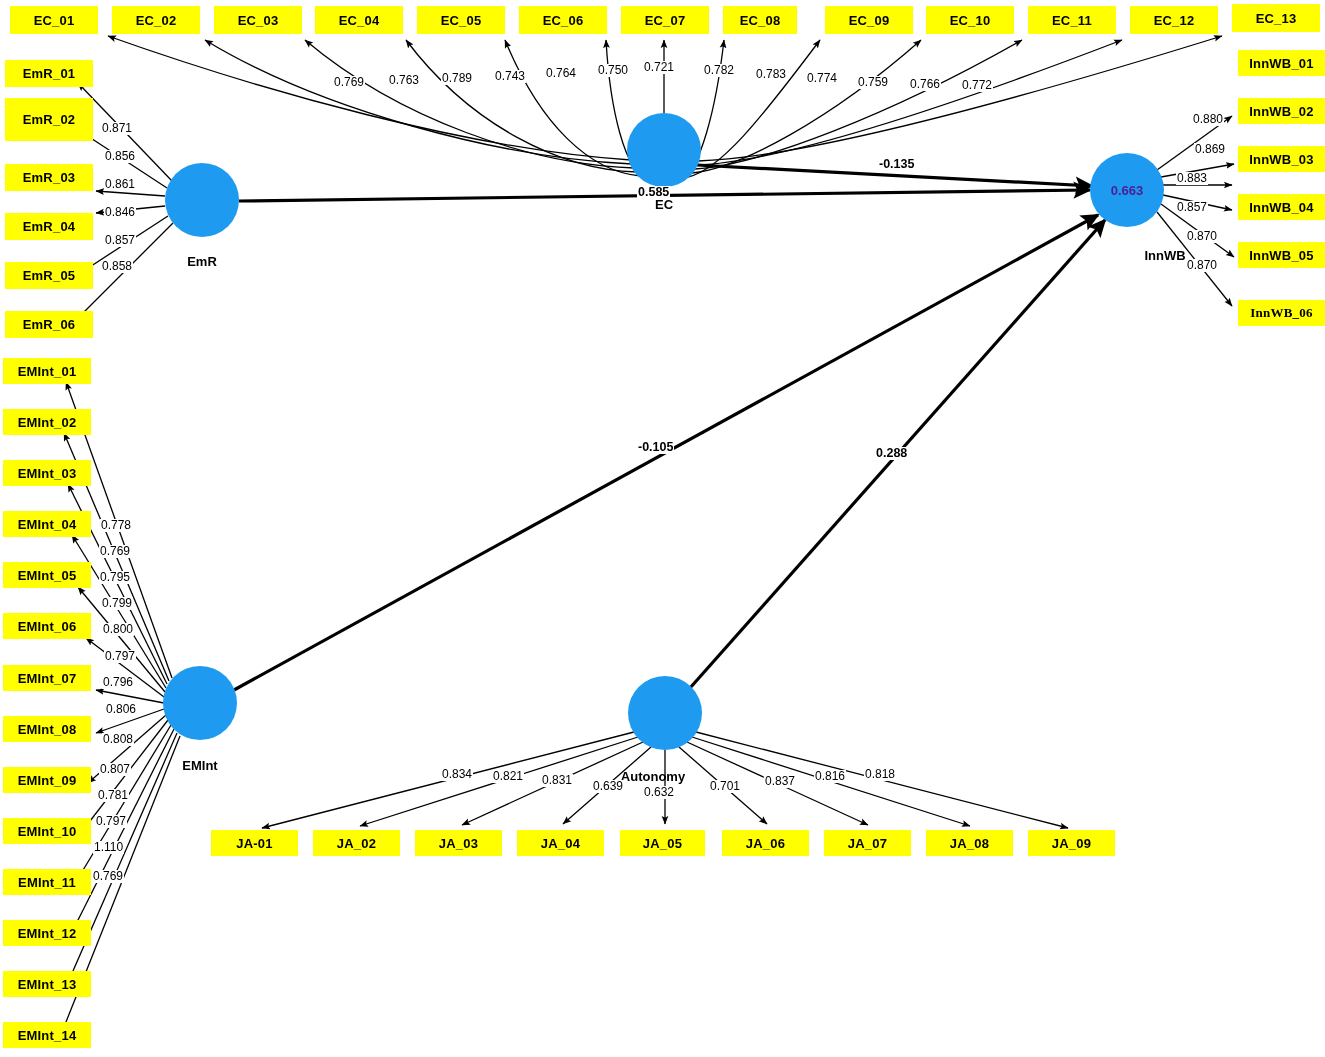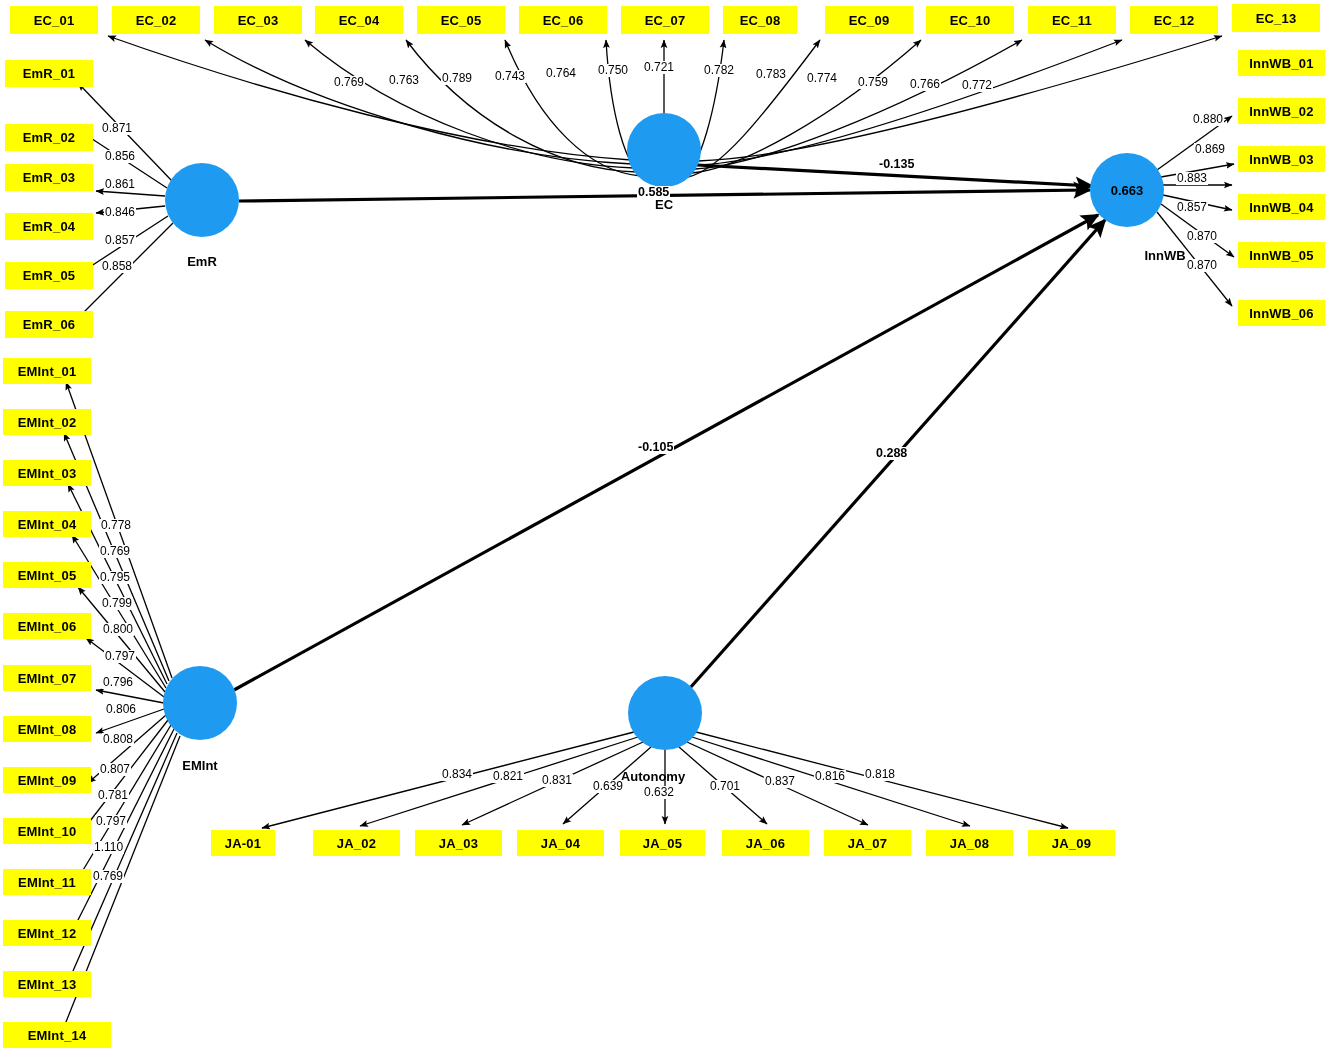--- a/index.html
+++ b/index.html
@@ -8,21 +8,21 @@
   svg#wires{position:absolute;left:0;top:0;width:1325px;height:1057px;}
   .ind-box{
     position:absolute;background:#FFFF00;color:#000000;
     display:flex;align-items:center;justify-content:center;
     font-size:13px;font-weight:600;font-family:"Liberation Sans",sans-serif;
     letter-spacing:.2px;white-space:nowrap;box-sizing:border-box;
   }
   .lv-circle{
     position:absolute;background:#1E9BF0;border-radius:50%;
     display:flex;align-items:center;justify-content:center;
-    color:#000000;font-size:13px;font-weight:600;
+    color:#4c1d95;font-size:13px;font-weight:600;
     font-family:"Liberation Sans",sans-serif;
   }
   .lv-label{
     position:absolute;color:#000000;font-size:13px;font-weight:bold;
     font-family:"Liberation Sans",sans-serif;white-space:nowrap;
     text-align:center;
   }
   .coef{
     position:absolute;color:#000000;font-size:12px;
     font-family:"Liberation Sans",sans-serif;white-space:nowrap;
@@ -152,21 +152,21 @@
   <div class="ind-box" style="left:1130px;top:6px;width:88px;height:28px;">
       <span>EC_12</span>
     </div>
   <div class="ind-box" style="left:1232px;top:4px;width:88px;height:28px;">
       <span>EC_13</span>
     </div>
 
   <div class="ind-box" style="left:5px;top:60px;width:88px;height:27px;">
       <span>EmR_01</span>
     </div>
-  <div class="ind-box" style="left:5px;top:124px;width:88px;height:27px;">
+  <div class="ind-box" style="left:5px;top:98px;width:88px;height:43px;">
       <span>EmR_02</span>
     </div>
   <div class="ind-box" style="left:5px;top:164px;width:88px;height:27px;">
       <span>EmR_03</span>
     </div>
   <div class="ind-box" style="left:5px;top:213px;width:88px;height:27px;">
       <span>EmR_04</span>
     </div>
   <div class="ind-box" style="left:5px;top:262px;width:88px;height:27px;">
       <span>EmR_05</span>
@@ -207,25 +207,25 @@
     </div>
   <div class="ind-box" style="left:3px;top:869px;width:88px;height:26px;">
       <span>EMInt_11</span>
     </div>
   <div class="ind-box" style="left:3px;top:920px;width:88px;height:26px;">
       <span>EMInt_12</span>
     </div>
   <div class="ind-box" style="left:3px;top:971px;width:88px;height:26px;">
       <span>EMInt_13</span>
     </div>
-  <div class="ind-box" style="left:3px;top:1022px;width:108px;height:26px;">
+  <div class="ind-box" style="left:3px;top:1022px;width:88px;height:26px;">
       <span>EMInt_14</span>
     </div>
 
-  <div class="ind-box" style="left:211px;top:830px;width:64px;height:26px;">
+  <div class="ind-box" style="left:211px;top:830px;width:87px;height:26px;">
       <span>JA-01</span>
     </div>
   <div class="ind-box" style="left:313px;top:830px;width:87px;height:26px;">
       <span>JA_02</span>
     </div>
   <div class="ind-box" style="left:415px;top:830px;width:87px;height:26px;justify-content:center;">
       <span>JA_03</span>
     </div>
   <div class="ind-box" style="left:517px;top:830px;width:87px;height:26px;">
       <span>JA_04</span>
@@ -254,21 +254,21 @@
     </div>
   <div class="ind-box" style="left:1238px;top:146px;width:87px;height:26px;">
       <span>InnWB_03</span>
     </div>
   <div class="ind-box" style="left:1238px;top:194px;width:87px;height:26px;">
       <span>InnWB_04</span>
     </div>
   <div class="ind-box" style="left:1238px;top:242px;width:87px;height:26px;">
       <span>InnWB_05</span>
     </div>
-  <div class="ind-box" style="left:1238px;top:300px;width:87px;height:26px;">
+  <div class="ind-box" style="left:1238px;top:300px;width:87px;height:26px;font-family:Liberation Serif, serif;">
       <span>InnWB_06</span>
     </div>
 
   <div class="lv-circle" style="left:627px;top:113px;width:74px;height:74px;">
       <span></span>
     </div>
   <div class="lv-label" style="left:634px;top:197px;width:60px;"><span>EC</span></div>
 
   <div class="lv-circle" style="left:165px;top:163px;width:74px;height:74px;">
       <span></span>

